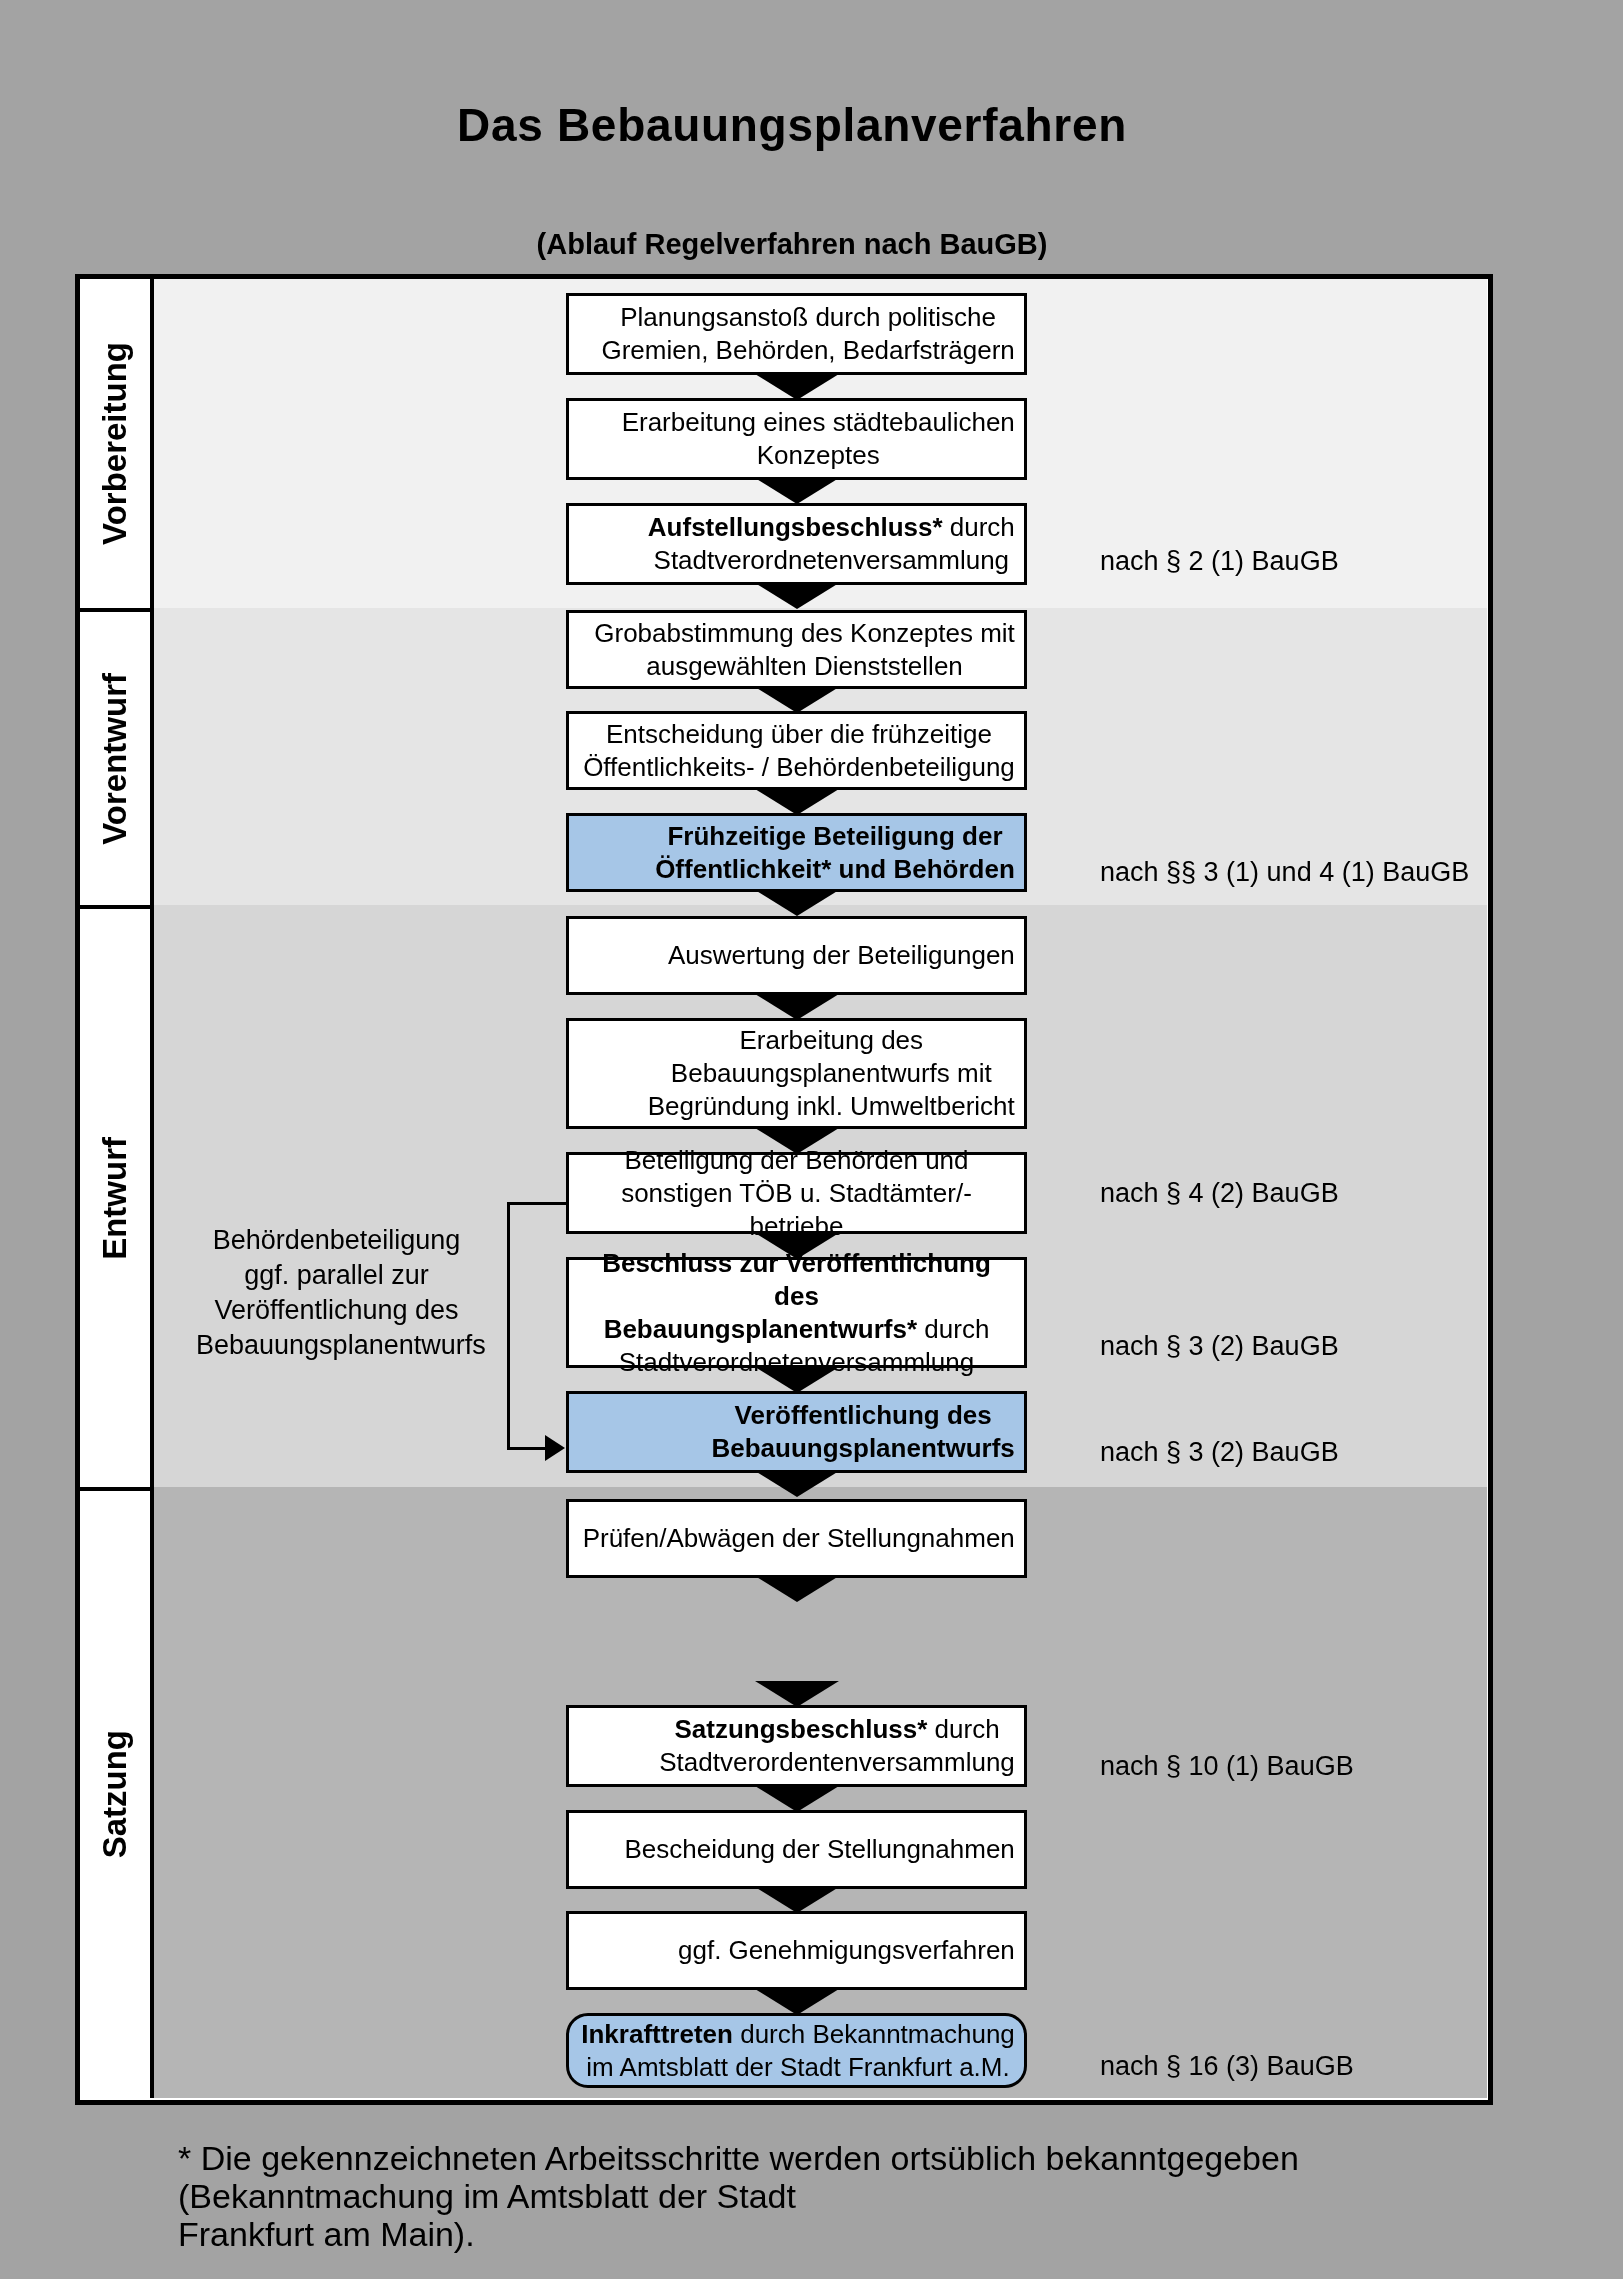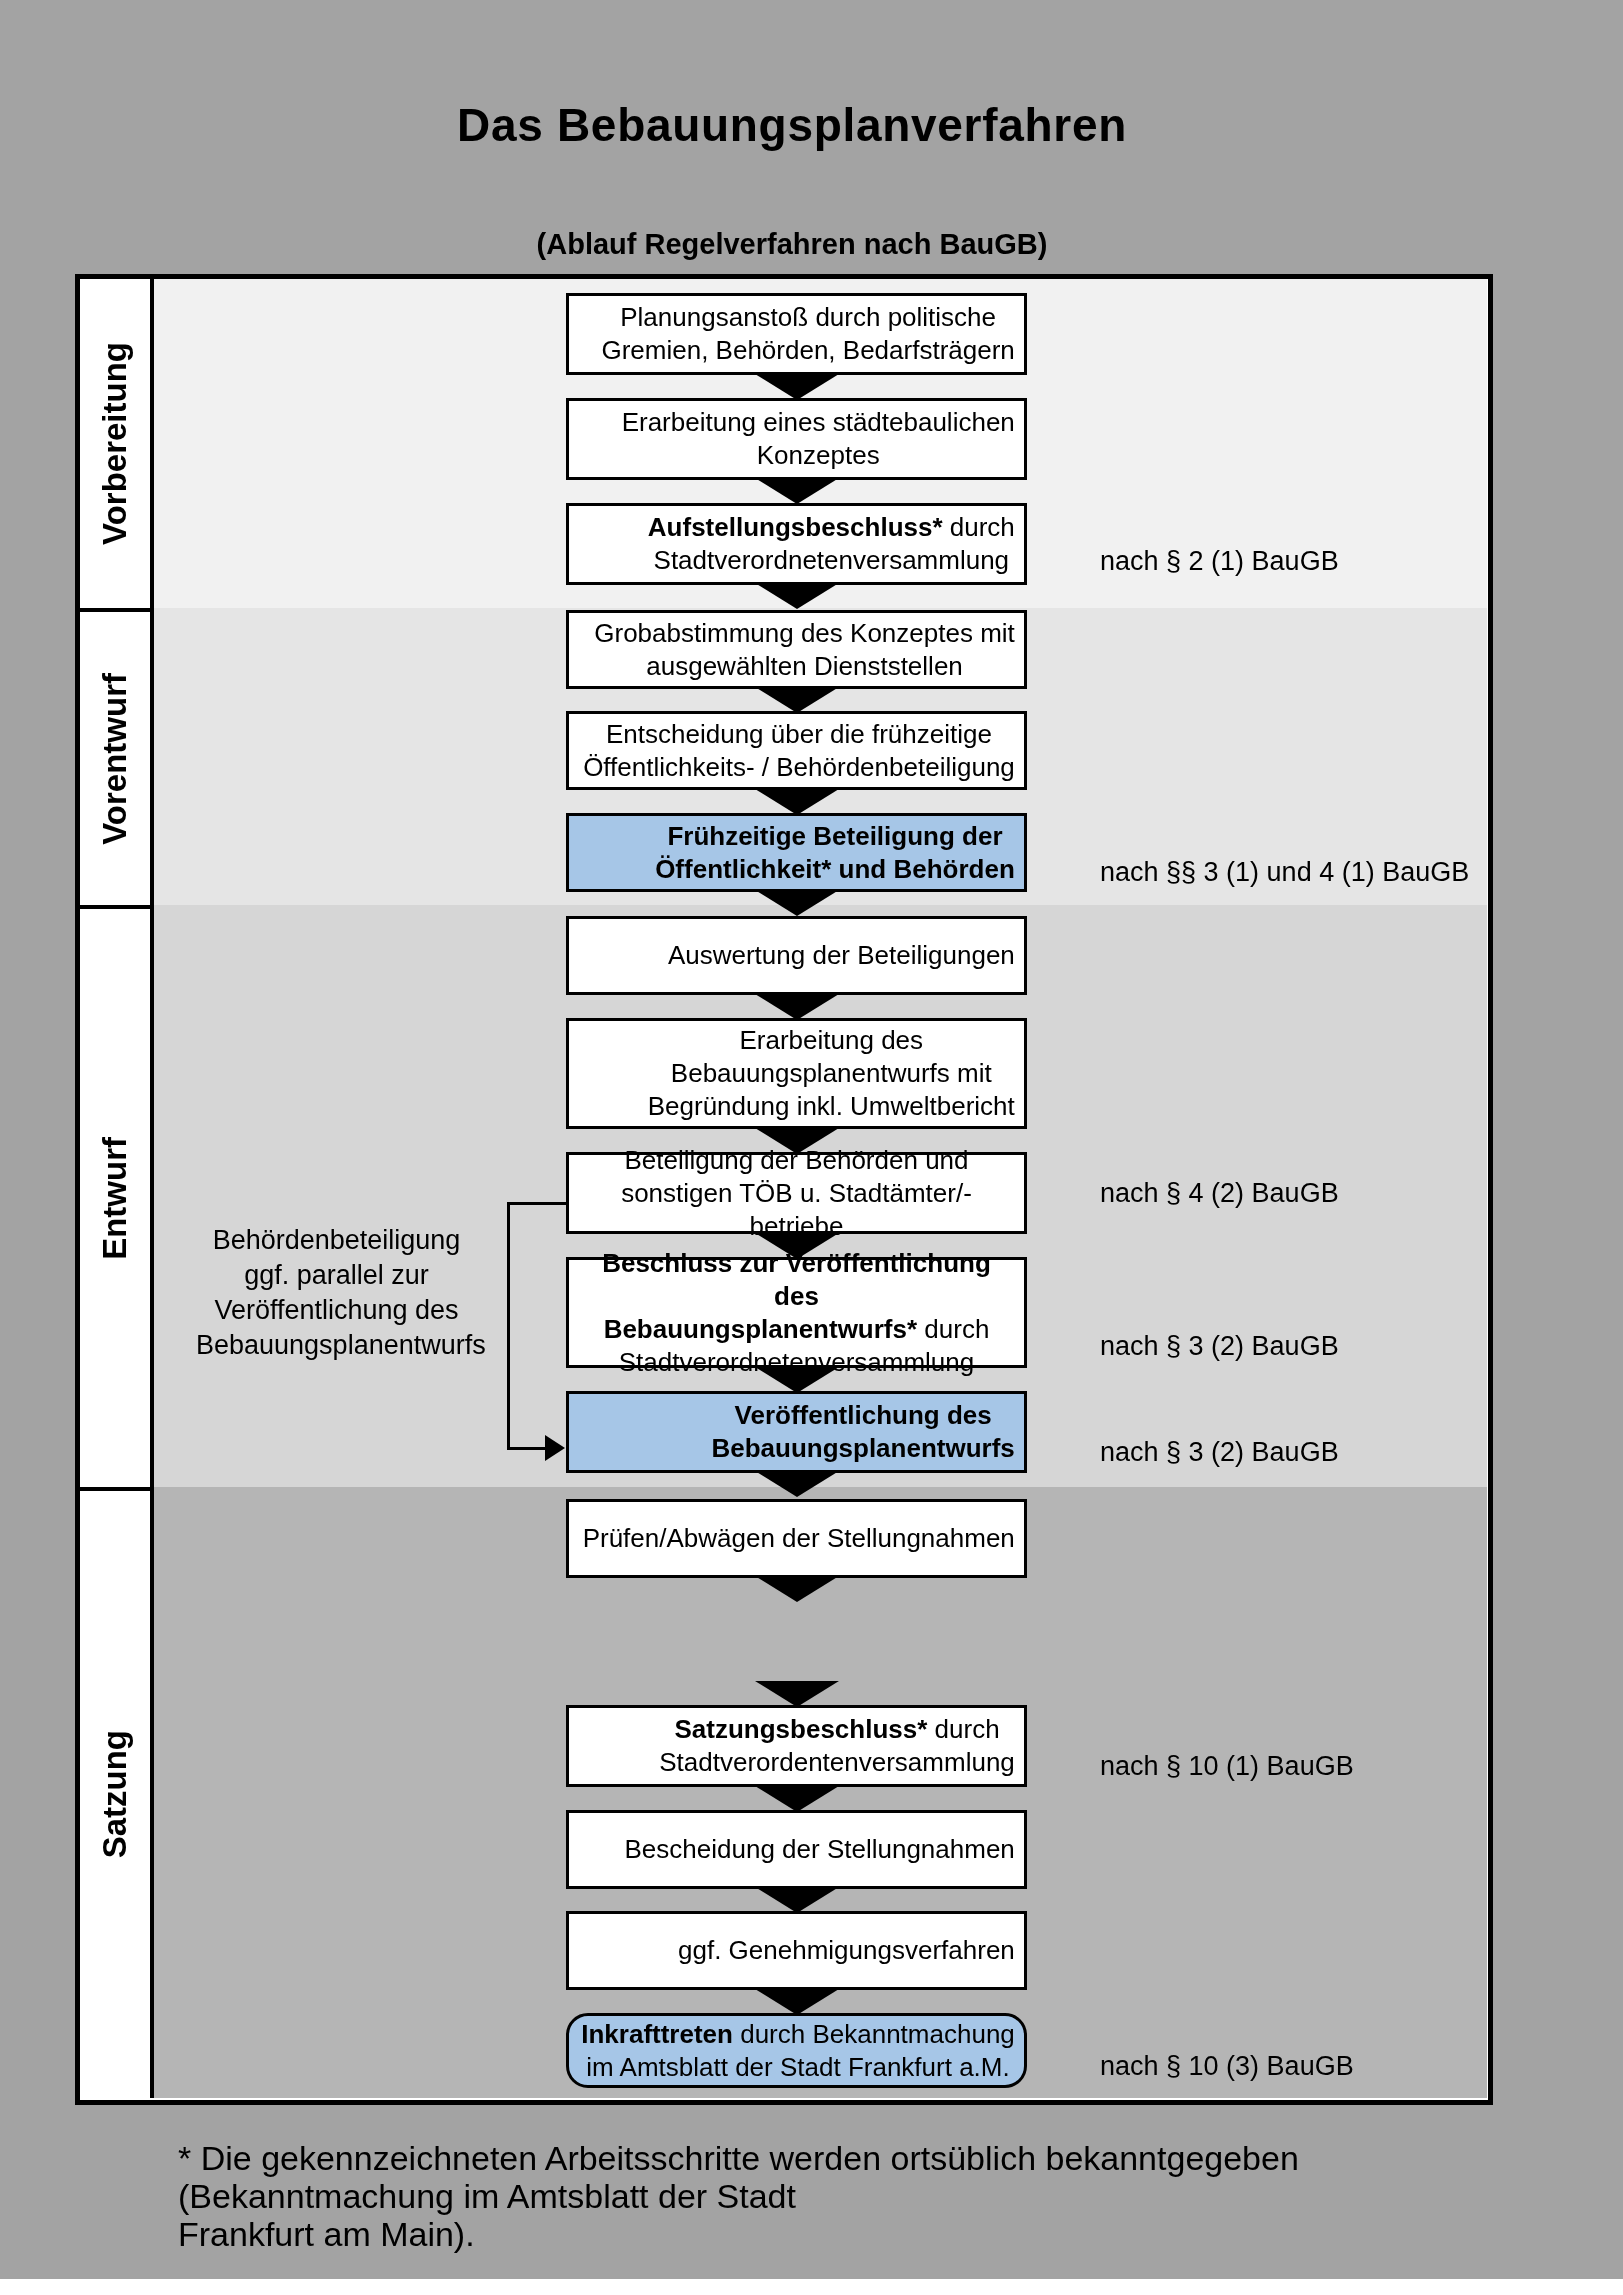--- a/index.html
+++ b/index.html
@@ -232,21 +232,21 @@
   <div class="arr pos-a14"></div>
   <div class="arr pos-a15"></div>
   <div class="arr pos-a16"></div>
 
   <div class="ref pos-r1">nach § 2 (1) BauGB</div>
   <div class="ref pos-r2">nach §§ 3 (1) und 4 (1) BauGB</div>
   <div class="ref pos-r3">nach § 4 (2) BauGB</div>
   <div class="ref pos-r4">nach § 3 (2) BauGB</div>
   <div class="ref pos-r5">nach § 3 (2) BauGB</div>
   <div class="ref pos-r6">nach § 10 (1) BauGB</div>
-  <div class="ref pos-r7">nach § 10 (3) BauGB</div>
+  <div class="ref pos-r7">nach § 16 (3) BauGB</div>
 
   <div class="side-note">Behördenbeteiligung
 ggf. parallel zur
 Veröffentlichung des
 Bebauungsplanentwurfs</div>
   <div class="br-line br-top"></div>
   <div class="br-line br-v"></div>
   <div class="br-line br-bot"></div>
   <div class="br-head"></div>
 

